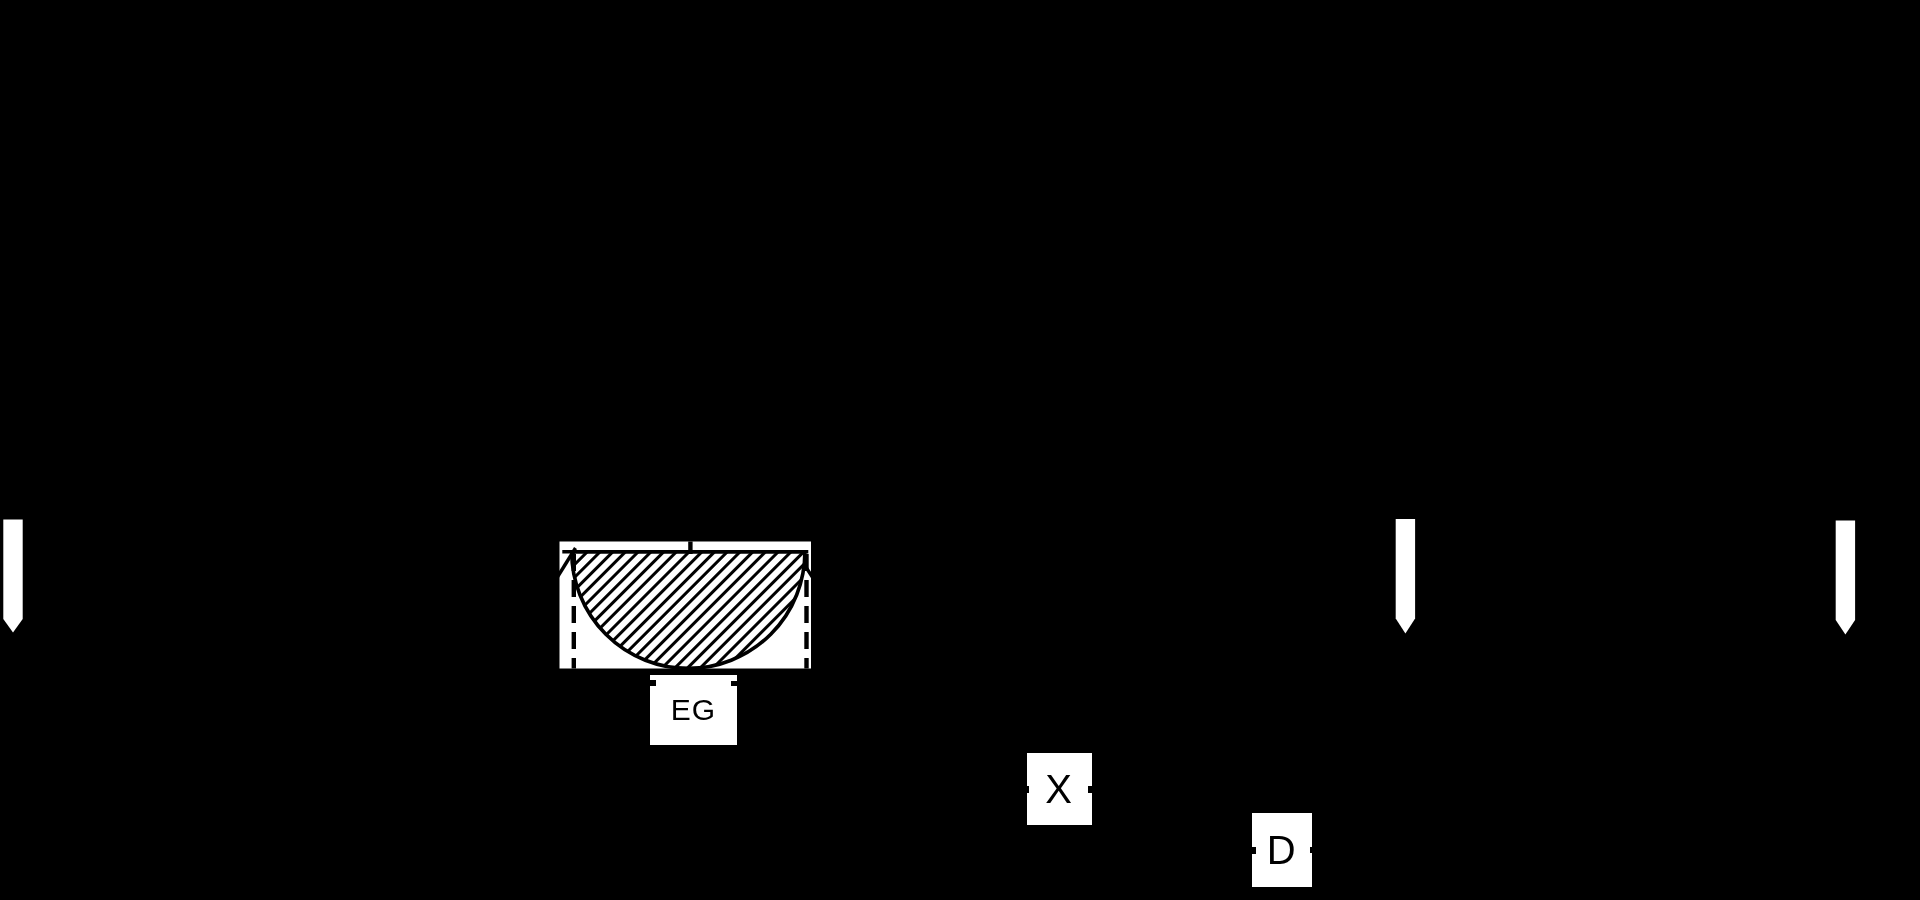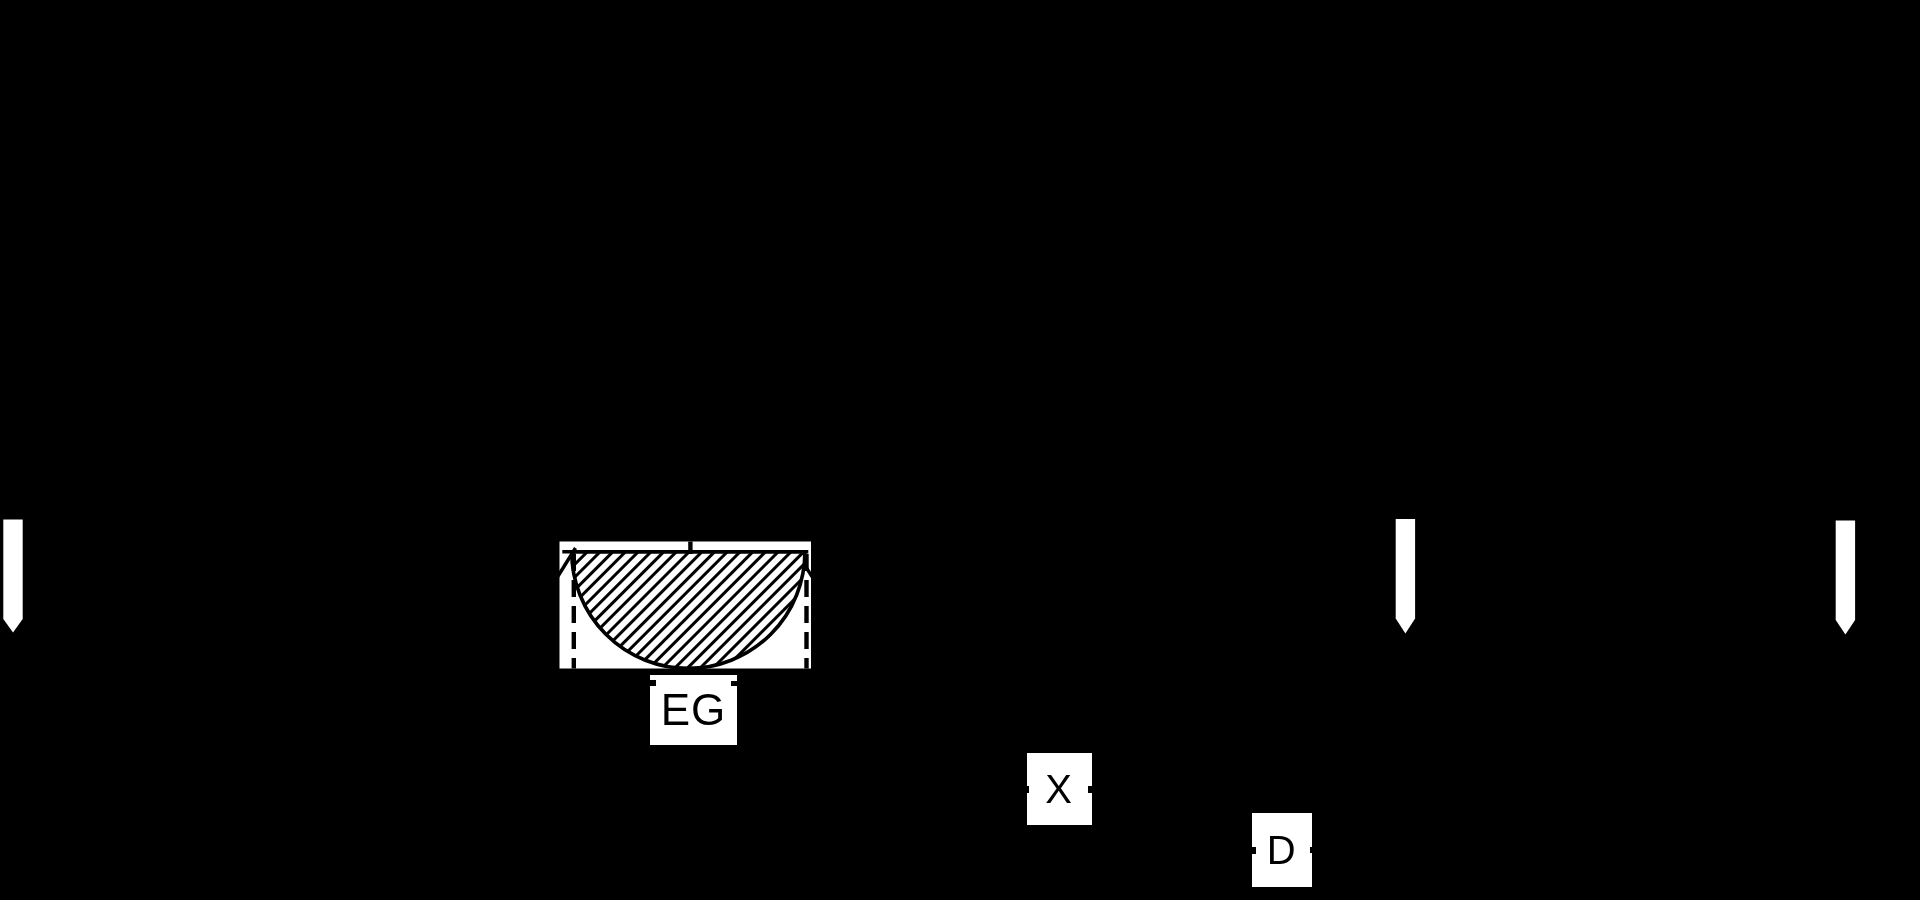--- a/index.html
+++ b/index.html
@@ -46,21 +46,21 @@
       <line x1="690.4" y1="541.5" x2="690.4" y2="554" stroke="#000000" stroke-width="4.4"></line>
       <line x1="573.8" y1="554" x2="573.8" y2="668.5" stroke="#000000" stroke-width="4.4" stroke-dasharray="17 9"></line>
       <line x1="806.5" y1="554" x2="806.5" y2="668.5" stroke="#000000" stroke-width="4.4" stroke-dasharray="17 9"></line>
       <line x1="575.5" y1="548" x2="556.5" y2="578.5" stroke="#000000" stroke-width="3.4"></line>
       <line x1="804.5" y1="565" x2="814" y2="579.5" stroke="#000000" stroke-width="3.4"></line>
       <path d="M 3.3 519.5 H 22.7 V 619 L 13 632.5 L 3.3 619 Z" fill="#ffffff"></path>
       <path d="M 1395.7 519 H 1415.1000000000001 V 618.5 L 1405.4 633.5 L 1395.7 618.5 Z" fill="#ffffff"></path>
       <path d="M 1835.7 520.5 H 1855.1000000000001 V 620 L 1845.4 634.5 L 1835.7 620 Z" fill="#ffffff"></path>
     </svg>
 
-  <div class="label-box" style="left: 650px; top: 674.5px; width: 87px; height: 70.5px; font-size: 44px;">
+  <div class="label-box" style="left: 650px; top: 674.5px; width: 87px; height: 70.5px; font-size: 30px;">
     <span>EG</span>
   </div>
 
   <div class="label-box" style="left: 1026.7px; top: 752.5px; width: 65px; height: 72.5px; font-size: 40px;">
     <span>X</span>
   </div>
 
   <div class="label-box" style="left: 1251.7px; top: 812.5px; width: 60px; height: 74px; font-size: 40px;">
     <span>D</span>
   </div>

